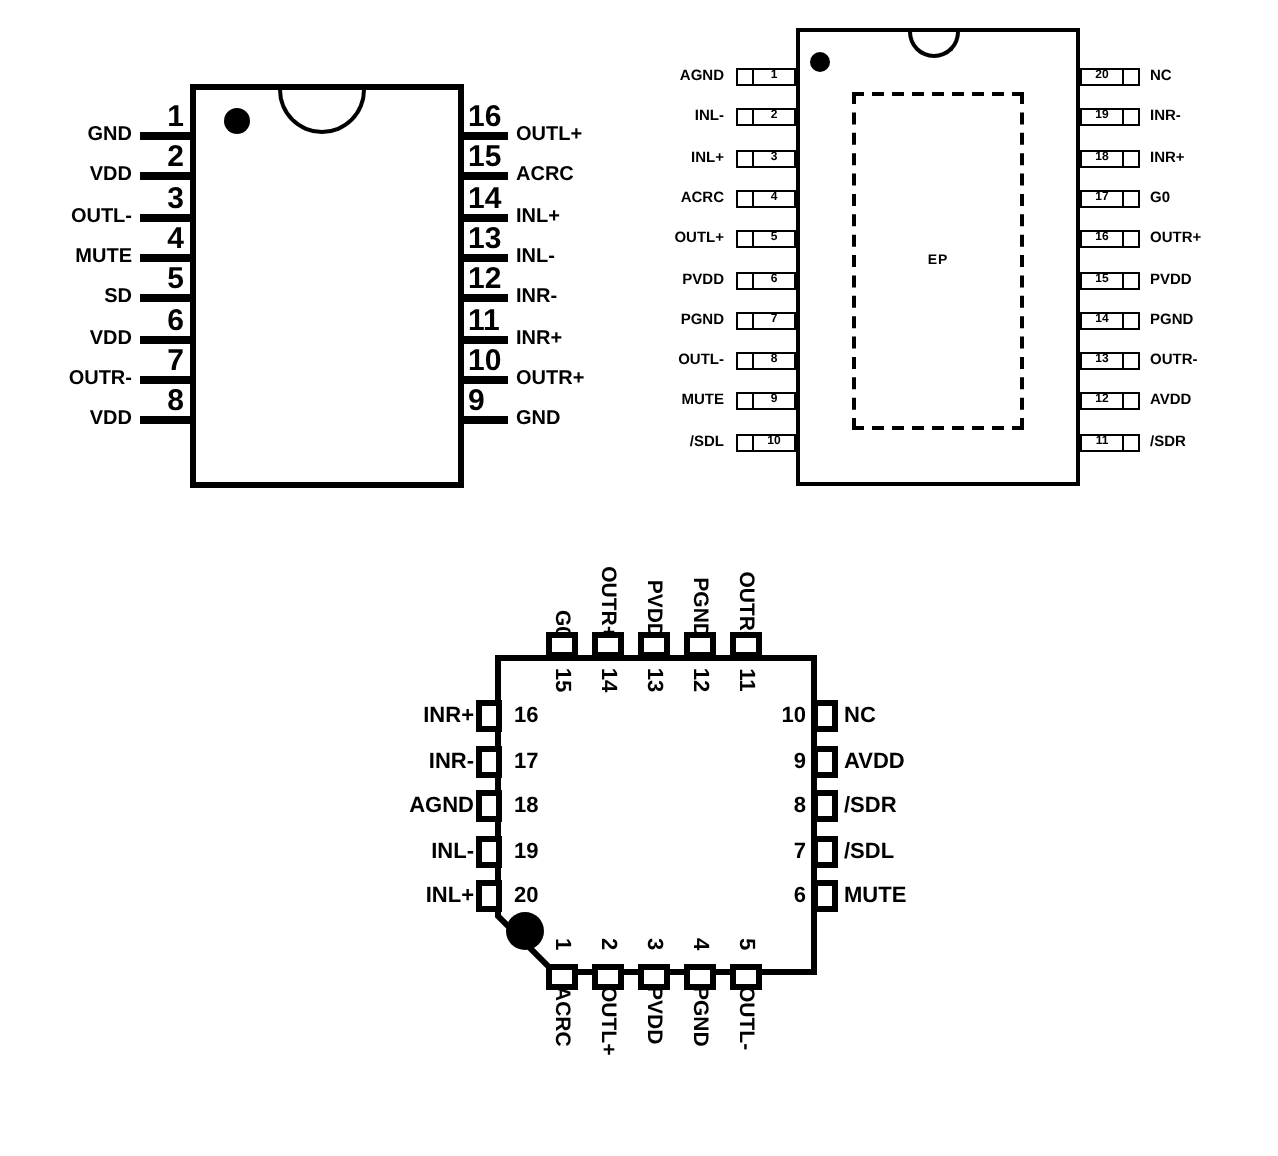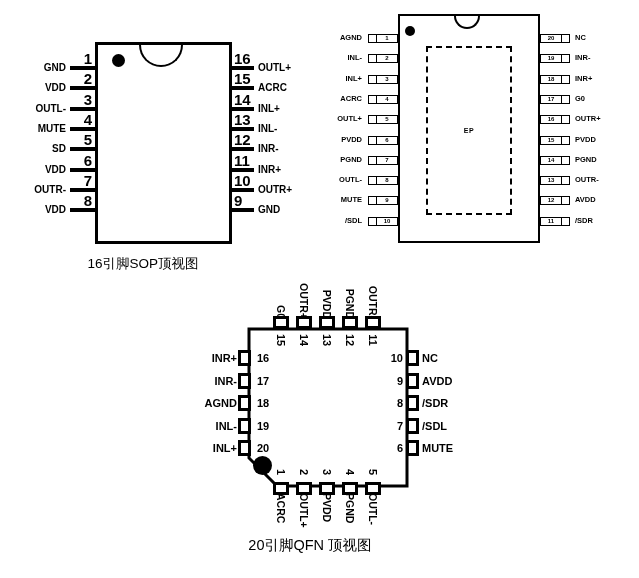--- a/index.html
+++ b/index.html
@@ -30,21 +30,20 @@
   .q-lab-v{position:absolute;width:40px;height:12px;line-height:12px;font-size:10.5px;font-weight:700;transform:rotate(90deg);white-space:nowrap}
   .q-lab-h{position:absolute;height:14px;line-height:14px;font-size:11px;font-weight:700;white-space:nowrap}
 </style>
 </head>
 <body>
 
 <div class="diagram">
   <div class="chip-body" style="left:95px;top:42px;width:137px;height:202px"></div>
   <div class="notch" style="left:139px;top:45px;width:44px;height:22px;border-radius:0 0 22px 22px"></div>
   <div class="dot" style="left:112px;top:54px;width:13px;height:13px"></div>
-  <div class="caption" style="left:43px;top:255px;width:200px;font-size:13.5px">16引脚SOP顶视图</div>
 <div class="sop-lead" style="left: 70px; top: 66px; width: 25px;"></div>
     <div class="sop-num r" style="left: 56px; top: 50px; width: 36px;">1</div>
     <div class="sop-label r" style="left: 0px; top: 62px; width: 66px;">GND</div>
     <div class="sop-lead" style="left: 231px; top: 66px; width: 23px;"></div>
     <div class="sop-num" style="left: 234px; top: 50px; width: 36px;">16</div>
     <div class="sop-label" style="left: 258px; top: 62px; width: 70px;">OUTL+</div>
     <div class="sop-lead" style="left: 70px; top: 86px; width: 25px;"></div>
     <div class="sop-num r" style="left: 56px; top: 70px; width: 36px;">2</div>
     <div class="sop-label r" style="left: 0px; top: 82px; width: 66px;">VDD</div>
     <div class="sop-lead" style="left: 231px; top: 86px; width: 23px;"></div>
@@ -193,21 +192,20 @@
       <div class="cell-s2"></div>
     </div>
     <div class="tss-label" style="left: 575px; top: 216px; width: 60px;">/SDR</div>
   </div>
 
 <div class="diagram">
   <svg style="position:absolute;left:246px;top:326px" width="166" height="164" viewBox="0 0 166 164">
     <polygon points="3,3 161,3 161,160 31,160 3,132" fill="#ffffff" stroke="#000000" stroke-width="3"></polygon>
   </svg>
   <div class="dot" style="left:253px;top:456px;width:19px;height:19px"></div>
-  <div class="caption" style="left:205px;top:536px;width:210px;font-size:14.5px">20引脚QFN 顶视图</div>
 <div class="q-stub-v" style="left: 273px; top: 316px;"></div>
     <div class="q-numr" style="left: 271px; top: 330px;">15</div>
     <div class="q-lab-v r" style="left: 261px; top: 293px;">G0</div>
     <div class="q-stub-v" style="left: 273px; top: 482px;"></div>
     <div class="q-numr" style="left: 271px; top: 462px;">1</div>
     <div class="q-lab-v" style="left: 261px; top: 507px;">ACRC</div>
     <div class="q-stub-v" style="left: 296px; top: 316px;"></div>
     <div class="q-numr" style="left: 294px; top: 330px;">14</div>
     <div class="q-lab-v r" style="left: 284px; top: 293px;">OUTR+</div>
     <div class="q-stub-v" style="left: 296px; top: 482px;"></div>

